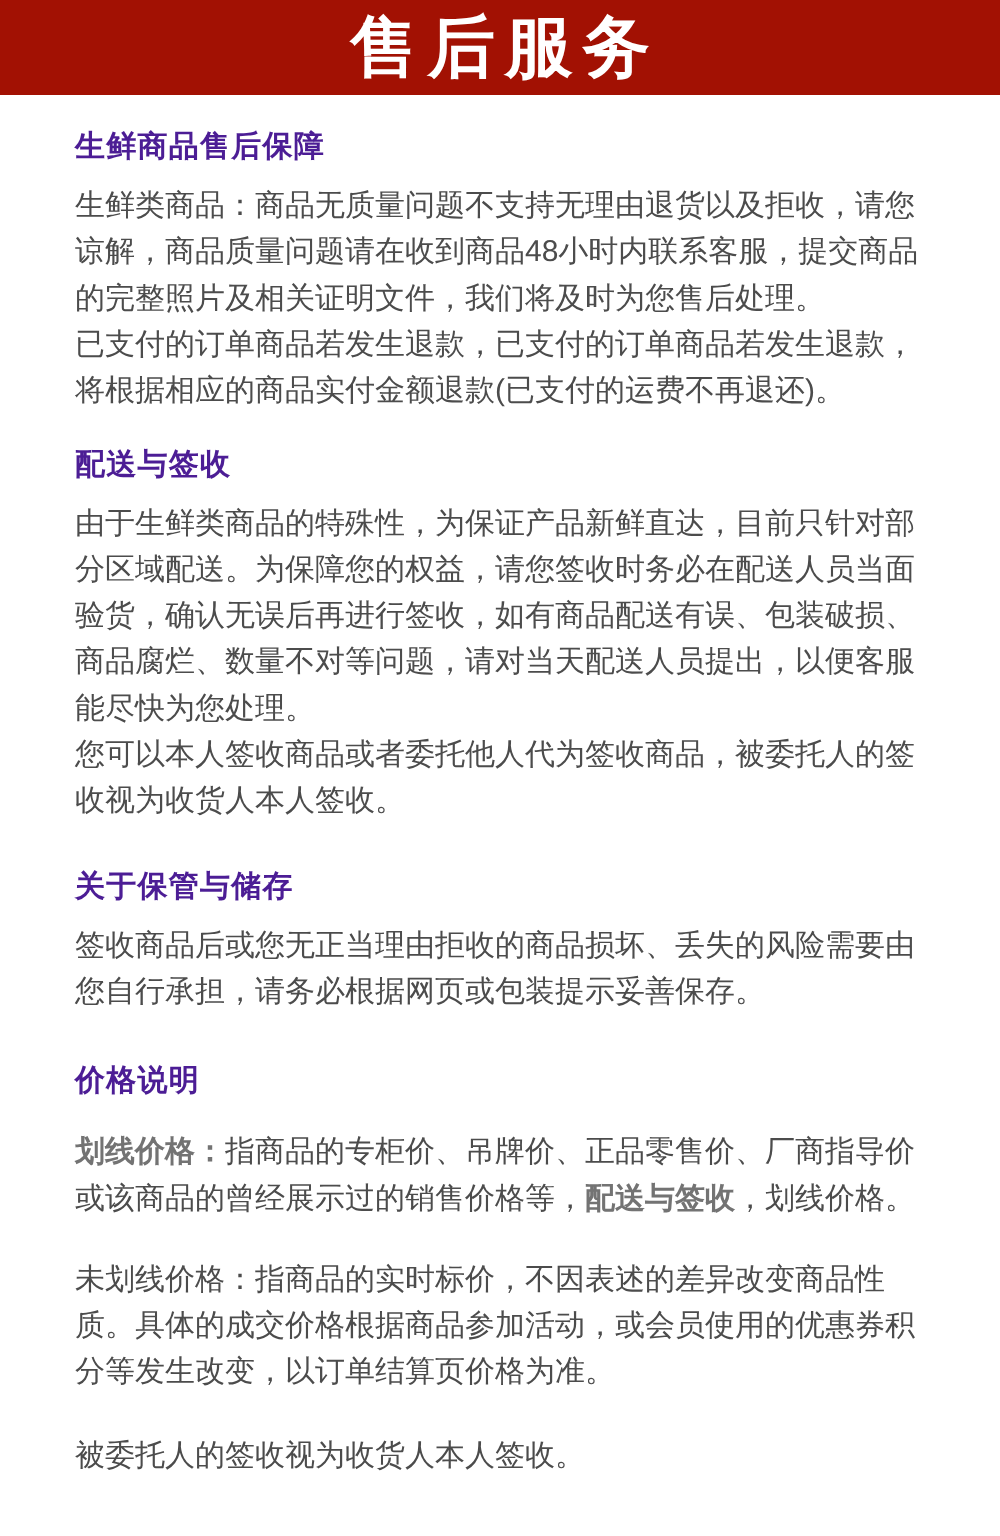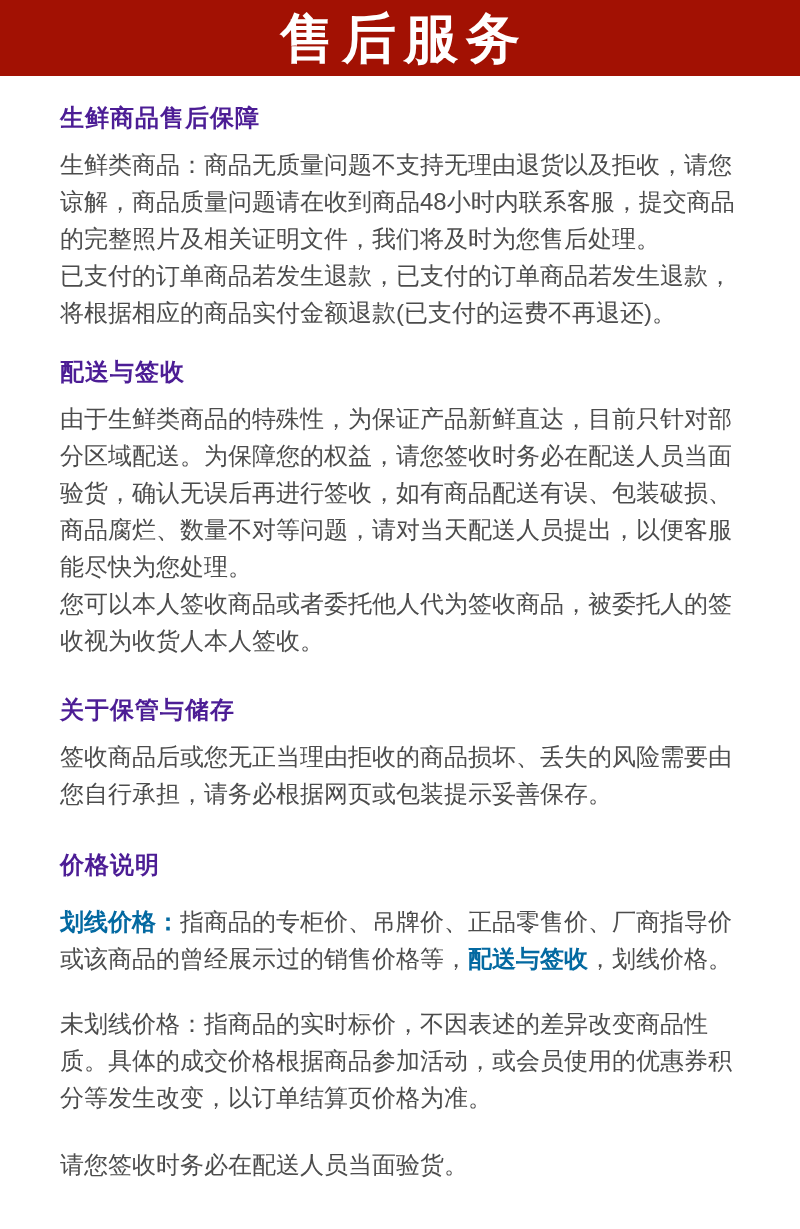--- a/index.html
+++ b/index.html
@@ -46,21 +46,21 @@
   .para {
     margin: 0;
     font-size: 24px;
     line-height: 37px;
     color: #4c4c4c;
   }
   .section--spaced .para:nth-of-type(2) { margin-top: 28px; }
   .section--spaced .para:nth-of-type(3) { margin-top: 30px; }
   .seg-bold {
     font-weight: bold;
-    color: #0369a1;
+    color: #737373;
   }
 </style>
 </head>
 <body>
 
 <header class="banner">
   <h1>售后服务</h1>
 </header>
 
 <main class="content">
@@ -75,15 +75,15 @@
       <p class="para"><span>您可以本人签收商品或者委托他人代为签收商品，被委托人的签收视为收货人本人签收。</span></p>
     </section>
     <section id="section-storage" class="section">
       <h2 class="section-heading">关于保管与储存</h2>
       <p class="para"><span>签收商品后或您无正当理由拒收的商品损坏、丢失的风险需要由您自行承担，请务必根据网页或包装提示妥善保存。</span></p>
     </section>
     <section id="section-price-note" class="section section--spaced">
       <h2 class="section-heading">价格说明</h2>
       <p class="para"><strong class="seg-bold">划线价格：</strong><span>指商品的专柜价、吊牌价、正品零售价、厂商指导价或该商品的曾经展示过的销售价格等，</span><strong class="seg-bold">配送与签收</strong><span>，划线价格。</span></p>
       <p class="para"><span>未划线价格：指商品的实时标价，不因表述的差异改变商品性质。具体的成交价格根据商品参加活动，或会员使用的优惠券积分等发生改变，以订单结算页价格为准。</span></p>
-      <p class="para"><span>请您签收时务必在配送人员当面验货。</span></p>
+      <p class="para"><span>被委托人的签收视为收货人本人签收。</span></p>
     </section>
   </main>
 
 </body></html>

